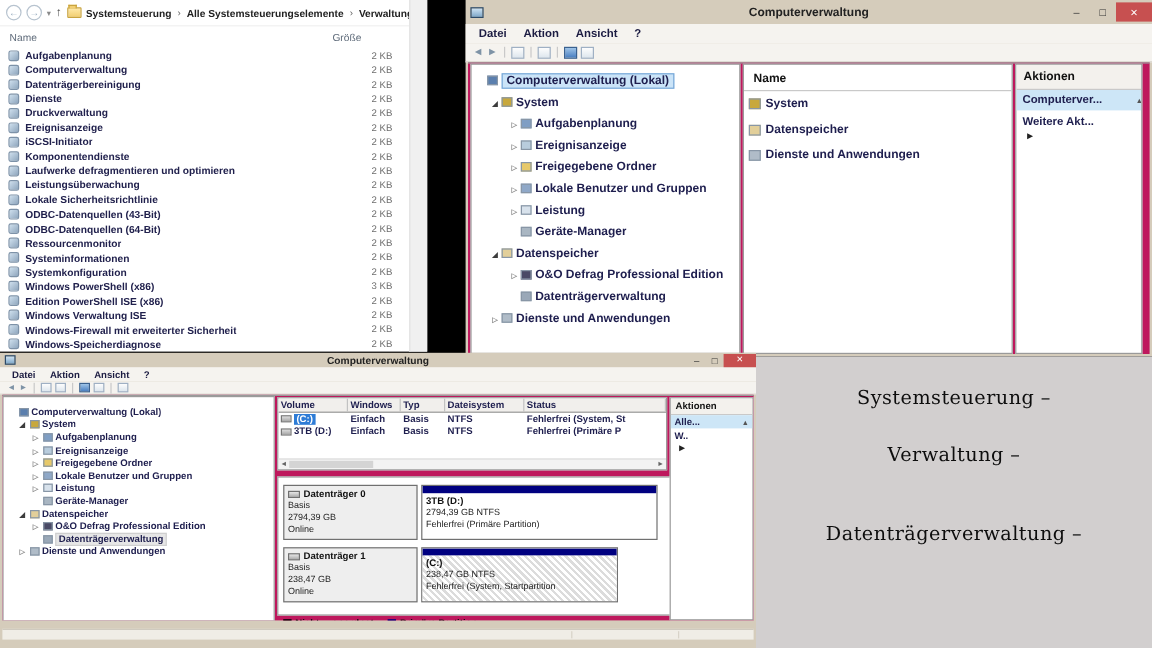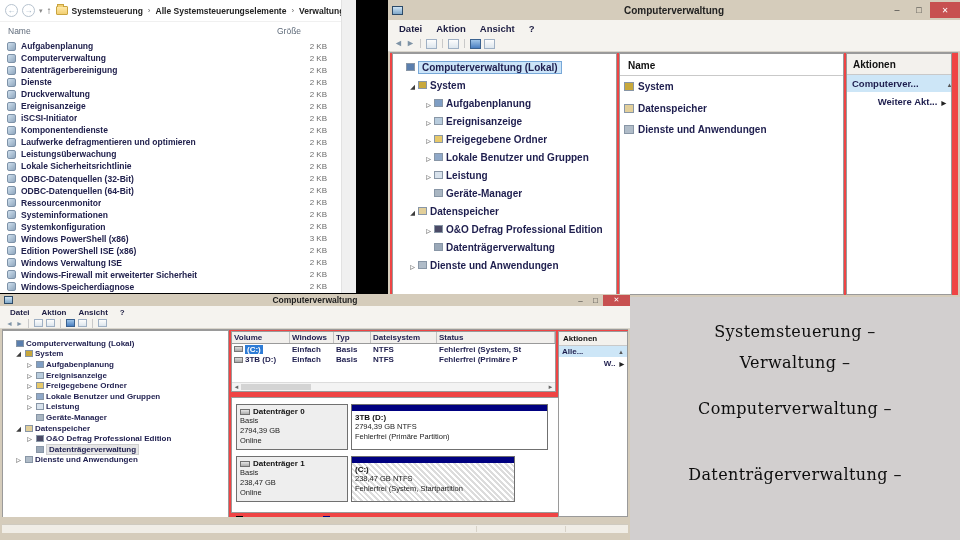--- a/index.html
+++ b/index.html
@@ -43,21 +43,21 @@
   .ctl-close::before { content:"✕"; }
   .menubar { background:#f5f3ef; display:flex; align-items:center; padding-left:4px; }
   .menu-item { font-weight:bold; color:#1c1c42; padding:0 7px; }
   .toolbar { background:#f5f3ef; display:flex; align-items:center; padding-left:6px; gap:3px; border-bottom:1px solid #d9d5cc; }
   .tb-arrow { color:#7e93a6; font-size:9px; line-height:1; }
   .tb-arrow.back::before { content:"◄"; }
   .tb-arrow.fwd::before { content:"►"; }
   .tb-sep { width:1px; height:9px; background:#c9c9c9; margin:0 2px; }
   .tb-ico { width:11px; height:10px; border:1px solid #9fb0c4; background:linear-gradient(#fdfdfd,#dde6ee); }
   .tb-ico.blue { background:linear-gradient(#9fc4e8,#4a7fc1); border-color:#3a618f; }
-  .content { position:absolute; background:#ef4444; border-top:1px solid #9a9a9a; overflow:hidden; }
+  .content { position:absolute; background:#be185d; border-top:1px solid #9a9a9a; overflow:hidden; }
   .pane { position:absolute; background:#fff; border:1px solid #9a9a9a; overflow:hidden; }
 
   
   .tree-row { display:flex; align-items:center; font-weight:bold; color:#1e1e4e; white-space:nowrap; }
   .exp { width:9px; text-align:center; flex:0 0 auto; }
   .exp.open::before { content:"◢"; font-size:6px; color:#3c3c3c; }
   .exp.closed::before { content:"▷"; font-size:6px; color:#8a8a8a; }
   .tico { width:9px; height:8px; border:1px solid #8896a6; margin:0 3px 0 1px; flex:0 0 auto; background:#b8c6d4; }
   .tlabel { overflow:hidden; }
   .tree-top .tree-row { height:18px; font-size:10px; }
@@ -102,21 +102,21 @@
   .cl-header { font-size:10px; font-weight:bold; color:#111; padding:6px 0 4px 8px; border-bottom:1px solid #c9c9c9; }
   .cl-row { height:21.5px; display:flex; align-items:center; padding-left:4px; }
   .cl-ico { width:10px; height:9px; border:1px solid #8896a6; margin-right:4px; flex:0 0 auto; }
   .cl-label { font-size:10px; font-weight:bold; color:#1e1e4e; }
   .act-head { font-weight:bold; color:#111; border-bottom:1px solid #c9c9c9; background:#f3f1ed; }
   .win-top .act-head { font-size:10px; padding:5px 6px 4px; }
   .act-primary { background:#cde6f7; display:flex; align-items:center; font-weight:bold; color:#1e1e4e;gap:28px; }
   .win-top .act-primary { font-size:9.5px; padding:3px 5px; }
   .act-primary .chev { margin-left:auto; color:#555; }
   .act-primary .chev::before { content:"▲"; font-size:6px; }
-  .act-secondary { display:flex; align-items:flex-start; justify-content:flex-end; font-weight:bold; color:#1e1e4e; }
+  .act-secondary { display:flex; align-items:flex-start; justify-content:flex-end; font-weight:bold; color:#1e1e4e;flex-direction:column; }
   .win-top .act-secondary { font-size:9.5px; padding:4px 5px; }
   .act-secondary .chev { margin-left:4px; color:#222; }
   .act-secondary .chev::before { content:"▶"; font-size:6px; }
 
   
   .win-bottom { left:0; top:294px; width:630px; height:246px; }
   .win-bottom .titlebar { height:12px; }
   .win-bottom .win-title { font-size:8.5px; }
   .win-bottom .app-ico { width:9px; height:8px; }
   .win-bottom .ctl { width:15px; font-size:8px; }
@@ -169,21 +169,21 @@
   .ptitle { font-size:8px; font-weight:bold; color:#111; }
   .pline { font-size:7.5px; color:#222; white-space:nowrap; overflow:hidden; line-height:1.3; }
   .vscroll { position:absolute; right:0; top:0; width:9px; height:100%; background:#f3f3f3; border-left:1px solid #dcdcdc; }
   .vs-arrow { position:absolute; left:0; width:100%; text-align:center; font-size:6px; color:#666; }
   .vs-arrow.u { top:1px; } .vs-arrow.u::before { content:"▲"; }
   .vs-arrow.d { bottom:1px; } .vs-arrow.d::before { content:"▼"; }
 
   
   .caption-panel { position:absolute; left:630px; top:297px; width:330px; height:243px; background:#d2cfcf; display:flex; flex-direction:column; align-items:center; padding-top:25px; }
   .caption { font-family:"DejaVu Serif","Liberation Serif",serif; font-weight:normal; font-size:16px; color:#0d0d0d; letter-spacing:0.4px; }
-  .caption.cap1 { margin-top:12px; }
+  .caption.cap1 { margin-top:28px; }
   .caption.cap2 { margin-top:27px; }
   .caption.cap3 { margin-top:47px; }
 </style>
 </head>
 <body>
 
 <div class="explorer" data-name="explorer-window">
   <div class="ex-nav" data-name="explorer-navigation-bar">
     <span class="nav-circle back" data-name="back-icon"></span>
     <span class="nav-circle fwd" data-name="forward-icon"></span>
@@ -253,21 +253,21 @@
         <span class="ex-label" data-name="file-name">Leistungsüberwachung</span>
         <span class="ex-size" data-name="file-size">2 KB</span>
       </div>
       <div class="ex-row" data-name="list-item">
         <span class="ex-ico" data-name="file-icon"></span>
         <span class="ex-label" data-name="file-name">Lokale Sicherheitsrichtlinie</span>
         <span class="ex-size" data-name="file-size">2 KB</span>
       </div>
       <div class="ex-row" data-name="list-item">
         <span class="ex-ico" data-name="file-icon"></span>
-        <span class="ex-label" data-name="file-name">ODBC-Datenquellen (32-Bit)</span>
+        <span class="ex-label" data-name="file-name">ODBC-Datenquellen (43-Bit)</span>
         <span class="ex-size" data-name="file-size">2 KB</span>
       </div>
       <div class="ex-row" data-name="list-item">
         <span class="ex-ico" data-name="file-icon"></span>
         <span class="ex-label" data-name="file-name">ODBC-Datenquellen (64-Bit)</span>
         <span class="ex-size" data-name="file-size">2 KB</span>
       </div>
       <div class="ex-row" data-name="list-item">
         <span class="ex-ico" data-name="file-icon"></span>
         <span class="ex-label" data-name="file-name">Ressourcenmonitor</span>
@@ -634,15 +634,14 @@
   </div>
   <div class="statusbar" data-name="status-bar">
     <span class="sb-div" style="left:474px" data-name="status-bar-divider"></span>
     <span class="sb-div" style="left:563px" data-name="status-bar-divider"></span>
   </div>
 </div>
 
 <div class="caption-panel" data-name="caption-panel">
     <div class="caption cap0" data-name="caption-line">Systemsteuerung –</div>
     <div class="caption cap1" data-name="caption-line">Verwaltung –</div>
-    <div class="caption cap2" data-name="caption-line">Computerverwaltung –</div>
     <div class="caption cap3" data-name="caption-line">Datenträgerverwaltung –</div>
   </div>
 
 </body></html>

